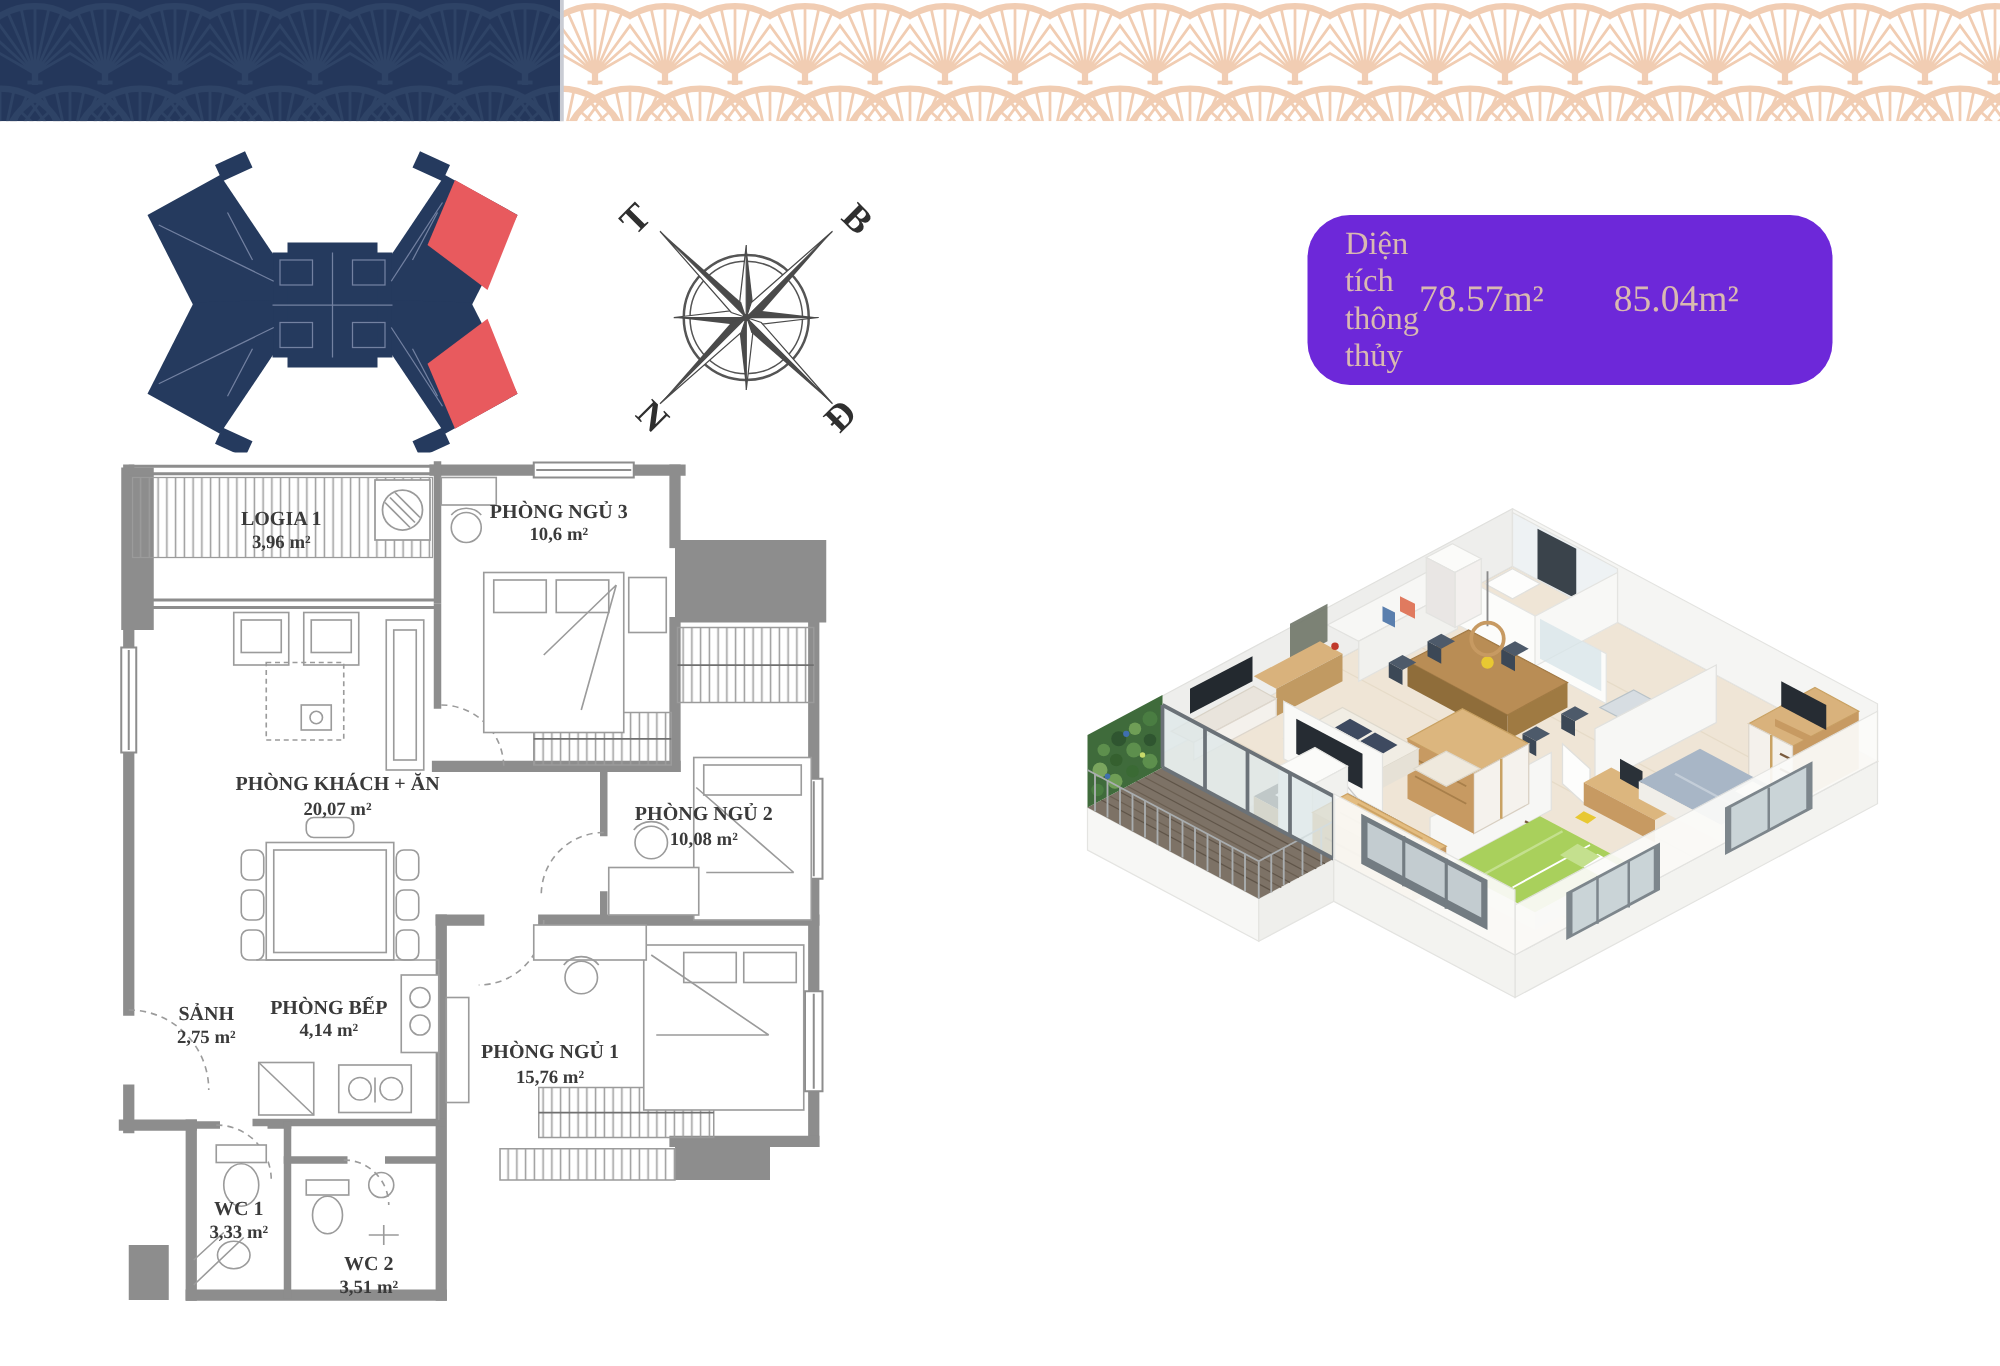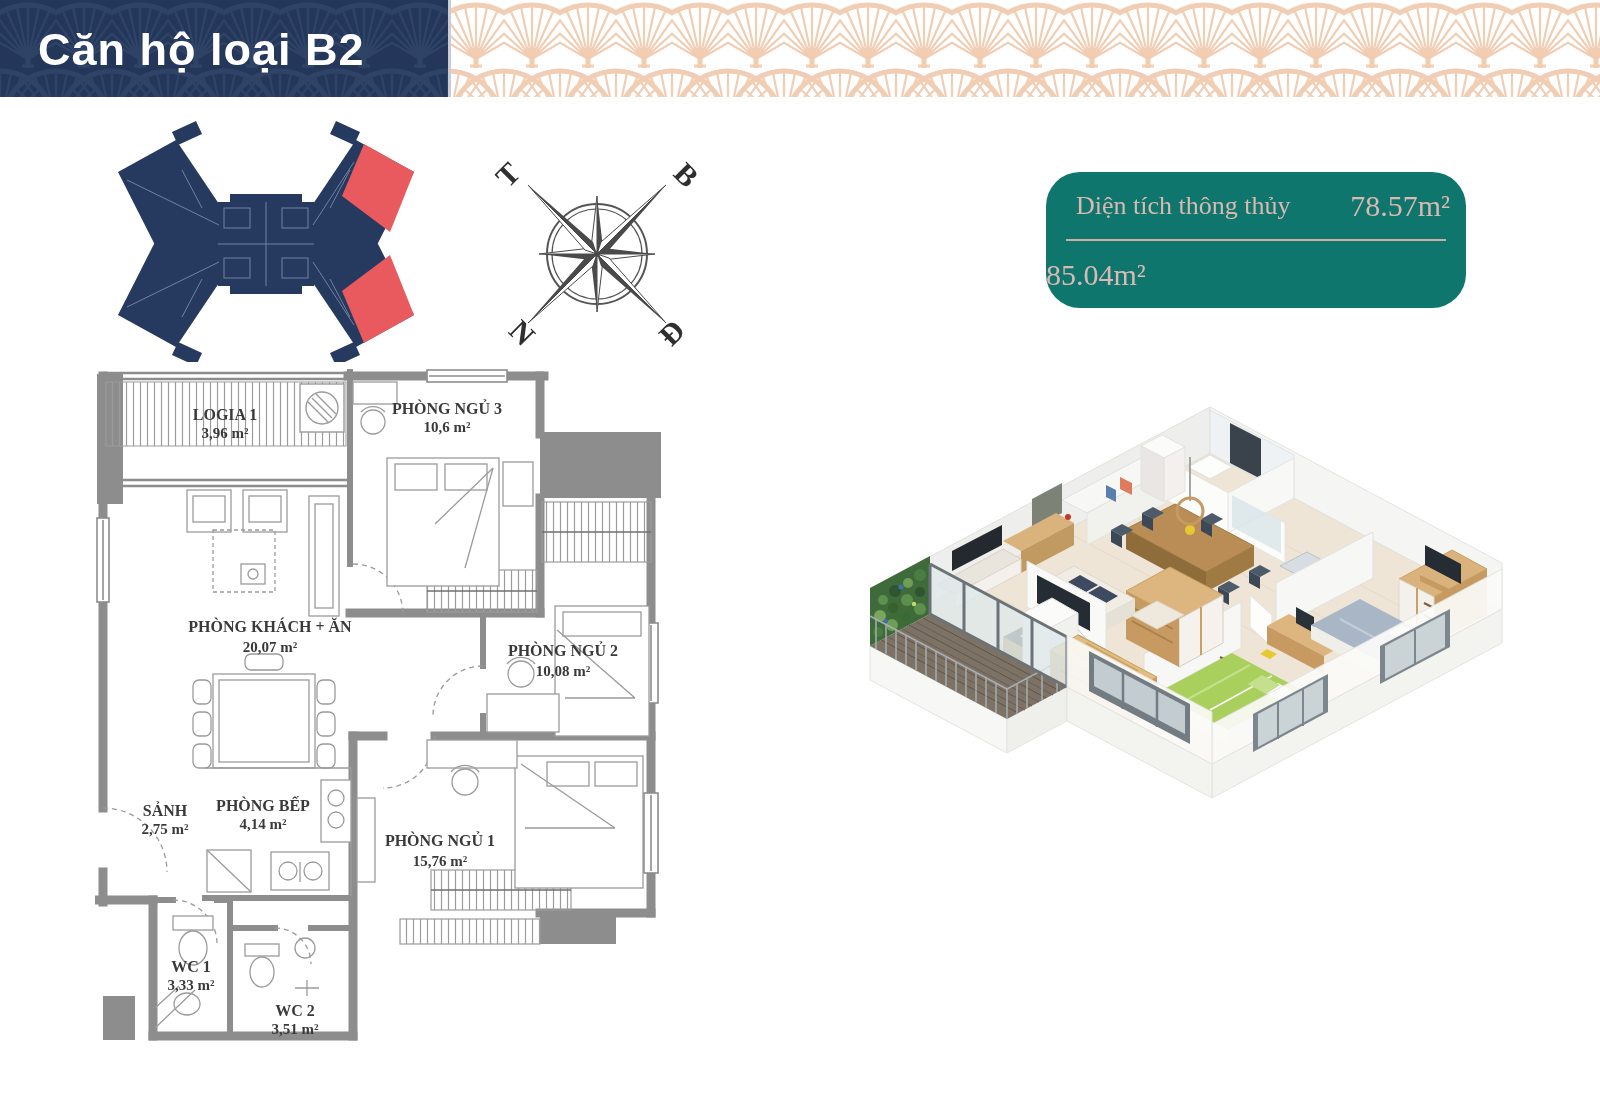--- a/index.html
+++ b/index.html
@@ -5,22 +5,22 @@
   html,body{margin:0;padding:0;background:#ffffff;}
   .canvas{position:relative;width:1600px;height:1093px;background:#ffffff;overflow:hidden;
           font-family:"Liberation Sans", sans-serif;}
   .abs{position:absolute;}
   
   .topband{left:0;top:0;width:1600px;height:97px;}
   .titleblock{left:0;top:0;width:448px;height:97px;border-right:3px solid #c9ccd4;}
   .title-text{left:38px;top:0;width:400px;height:97px;line-height:99px;color:#ffffff;
               font-size:45px;font-weight:bold;letter-spacing:1px;}
   
-  .areabox{left:1046px;top:172px;width:420px;height:136px;background:#0f766e;border-radius:34px;
-           display:flex;flex-direction:column;color:#d9b9b1;font-family:"Liberation Serif", serif;}
+  .areabox{left:1046px;top:172px;width:420px;height:136px;background:#6d28d9;border-radius:34px;
+           display:flex;flex-direction:row;color:#d9b9b1;font-family:"Liberation Serif", serif;}
   .arearow{flex:1;display:flex;align-items:center;}
   .arealabel{flex:1;padding-left:30px;font-size:26px;}
   .areaval{padding-right:16px;font-size:30px;text-align:right;}
   .areadivider{height:0;border-top:2px solid #cfada6;margin:0 20px;}
   svg text{font-family:"Liberation Serif", serif;}
   .roomname{font-size:16px;font-weight:bold;fill:#3a3a3a;}
   .roomarea{font-size:15px;font-weight:bold;fill:#3a3a3a;}
   .compassletter{font-size:30px;fill:#2f2f2f;font-weight:bold;}
 </style>
 </head>
@@ -52,21 +52,20 @@
           <use href="#fan" x="56" y="99"></use>
         </g>
       </pattern>
     </defs>
     <rect x="0" y="0" width="1600" height="97" fill="#ffffff"></rect>
     <rect x="0" y="0" width="1600" height="97" fill="url(#fanPeach)"></rect>
     <rect x="0" y="0" width="448" height="97" fill="#24375b"></rect>
     <rect x="0" y="0" width="448" height="97" fill="url(#fanNavy)"></rect>
   </svg>
   <div class="abs titleblock"></div>
-  <div class="abs title-text">Căn hộ loại B2</div>
 
   <svg class="abs" style="left:92px;top:110px" width="336" height="252" viewBox="0 0 336 252">
     <g fill="#253a5e" stroke="none">
       <rect x="126" y="92" width="96" height="84"></rect>
       <rect x="138" y="84" width="72" height="100"></rect>
       <polygon points="127,94 84,30 26,62 63,135 127,137"></polygon>
       <polygon points="221,94 264,30 322,62 285,135 221,137"></polygon>
       <polygon points="127,173 84,237 26,205 63,132 127,130"></polygon>
       <polygon points="221,173 264,237 322,205 285,132 221,130"></polygon>
       <polygon points="80,22 104,11 110,24 86,35"></polygon>

